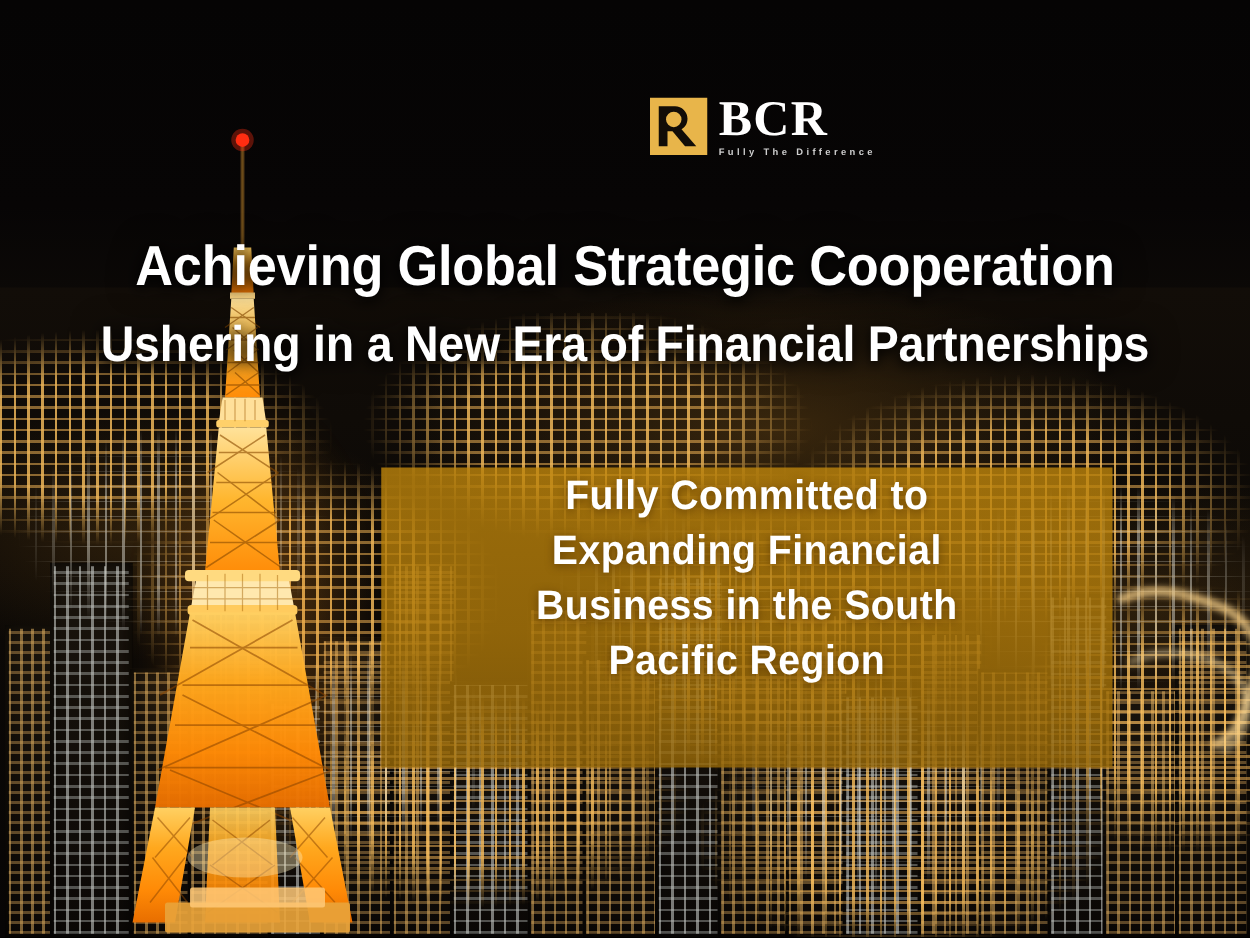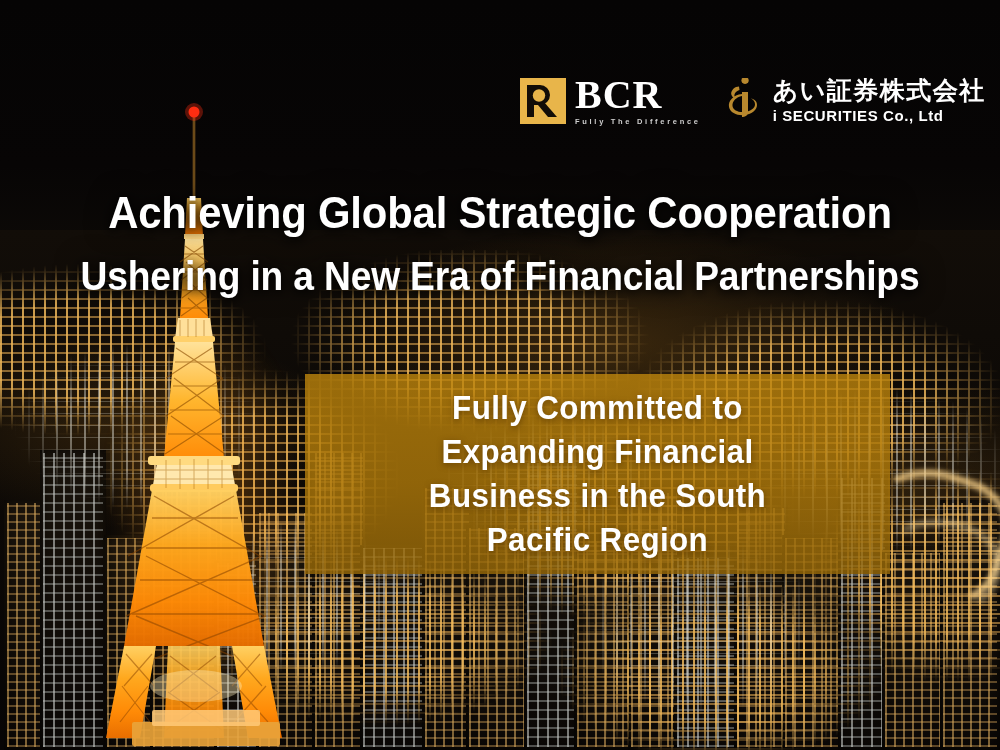--- a/index.html
+++ b/index.html
@@ -177,24 +177,24 @@
     text-align:center; color:#fff;
     font-weight:700; font-size:40px; line-height:50px;
     letter-spacing:-.2px;
     transform:scaleX(.93); transform-origin:center;
     text-shadow:0 2px 10px rgba(0,0,0,.95), 0 0 26px rgba(0,0,0,.9);
     white-space:nowrap;
   }
 
   
   .panel {
-    position:absolute; left:305px; top:374px; width:585px; height:200px;
+    position:absolute; left:305px; top:374px; width:585px; height:240px;
     background:linear-gradient(180deg, rgba(190,133,12,.80) 0%, rgba(173,120,10,.82) 55%, rgba(152,105,8,.80) 100%);
     mix-blend-mode:normal;
-    display:flex; flex-direction:column; align-items:center; justify-content:center;
+    display:flex; flex-direction:column; align-items:center; 
   }
   .panel-inner {
     text-align:center; color:#fff;
     font-weight:700; font-size:33px; line-height:44px;
     letter-spacing:.4px;
     transform:scaleX(.95); transform-origin:center;
     text-shadow:0 2px 7px rgba(90,55,0,.75);
   }
   .panel-line { white-space:nowrap; }
 </style>
@@ -321,34 +321,20 @@
         <circle cx="19" cy="17.5" r="6.2" fill="#E8B54A"></circle>
         <path d="M26,7 h7 v32 h-7 Z" fill="#120d07" opacity="0"></path>
         <path d="M24,24 l13,15 h-9 l-10,-12 Z" fill="#120d07"></path>
       </svg>
       <div class="bcr-text">
         <div class="bcr-word">BCR</div>
         <div class="bcr-tag">Fully The Difference</div>
       </div>
     </div>
 
-    <div class="isec">
-      <svg class="isec-mark" viewBox="0 0 40 46" aria-hidden="true">
-        <path d="M22,6 a3.6,3.6 0 1 1 0.1,0 Z" fill="#B8882E"></path>
-        <path d="M19,14 h6 v20 a5,5 0 0 1 -5,5 h-1 Z" fill="#B8882E"></path>
-        <path d="M19,16 c-9,1 -14,7 -13,13 c1,6 9,9 16,8 c7,-1 12,-5 12,-10 c0,-4 -3,-6 -6,-6.5
-                 c3,1.5 4,3.5 4,6 c0,4 -5,7 -11,7.5 c-6,.5 -11,-2 -11.5,-6 c-.5,-5 4,-9 9.5,-10 Z" fill="#B8882E"></path>
-        <path d="M13,9 c-4,2 -6,6 -4,9 c1,2 3,2.5 5,2 c-2,-.6 -3,-2 -2.5,-3.6 c.5,-2 2.6,-3.6 5,-4.4
-                 l-.5,-3.6 Z" fill="#B8882E"></path>
-      </svg>
-      <div class="isec-text">
-        <div class="isec-jp">あい証券株式会社</div>
-        <div class="isec-en">i SECURITIES Co., Ltd</div>
-      </div>
-    </div>
 
   </div>
 
   <div class="headline">Achieving Global Strategic Cooperation</div>
   <div class="subhead">Ushering in a New Era of Financial Partnerships</div>
 
   <div class="panel">
     <div class="panel-inner">
       <div class="panel-line">Fully Committed to</div>
       <div class="panel-line">Expanding Financial</div>

